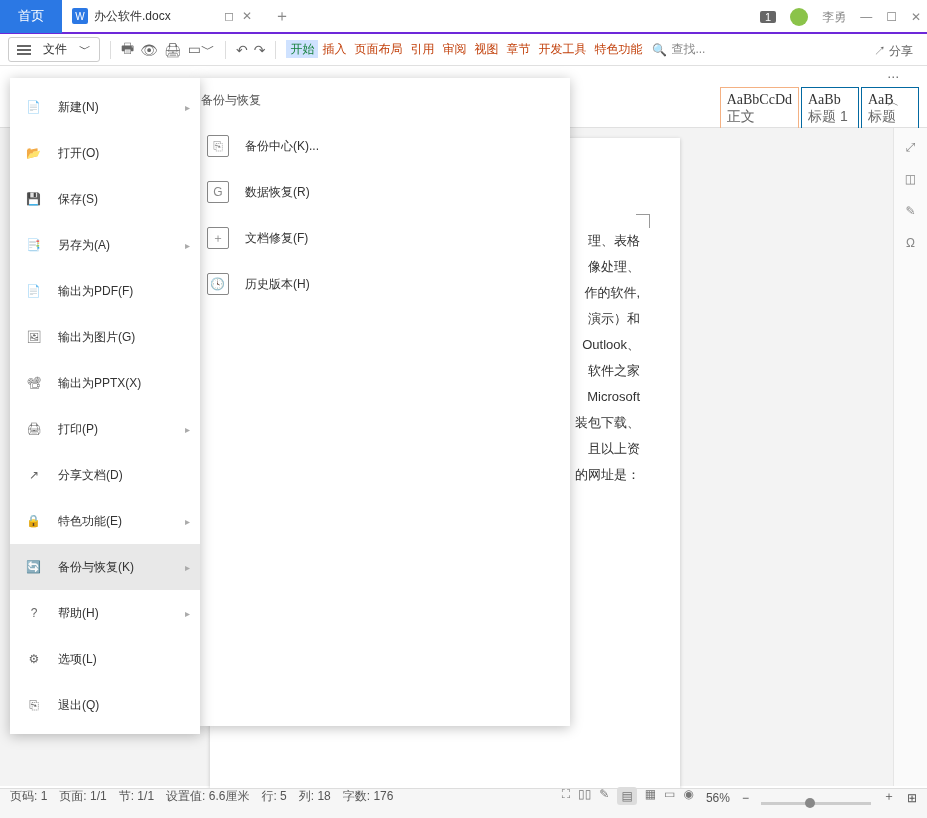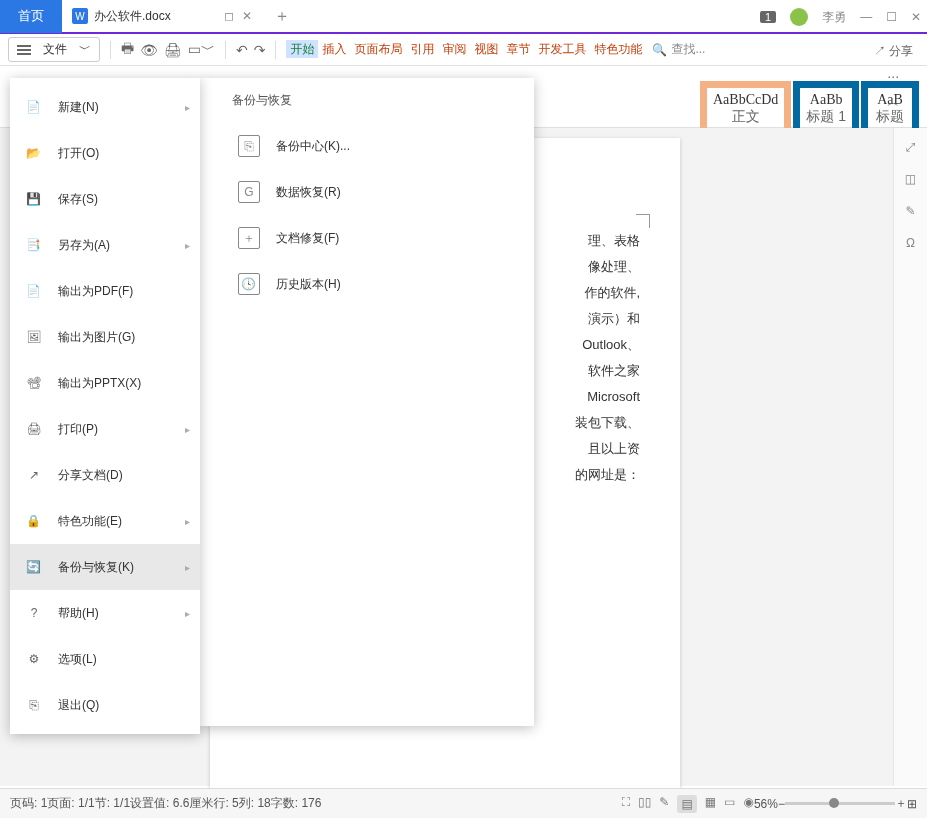--- a/index.html
+++ b/index.html
@@ -21,21 +21,21 @@
 .tb-icon { color: #666; font-size: 14px; }
 .sep { width: 1px; height: 18px; background: #ddd; margin: 0 4px; }
 .menutab { padding: 0 4px; font-size: 12px; color: #c2410c; }
 .menutab.active { color: #15803d; background: #cfe2ff; padding: 2px 4px; }
 .search { color: #888; display: flex; align-items: center; gap: 4px; }
 .right-tools { margin-left: auto; display: flex; align-items: center; gap: 10px; color: #666; flex-direction: column; }
 
 .ribbon { height: 62px; border-bottom: 1px solid #e0e0e0; display: flex; align-items: center; padding: 4px 8px; gap: 6px; }
 .rib-icon { width: 22px; height: 22px; border: 1px solid transparent; display: flex; align-items: center; justify-content: center; color: #555; }
 .styles { margin-left: auto; display: flex; gap: 2px; }
-.style-box { border: 7px solid #0369a1; padding: 4px 6px; text-align: center; min-width: 58px; margin-top: 25px; }
+.style-box { border: 1px solid #0369a1; padding: 4px 6px; text-align: left; min-width: 58px; margin-top: 25px; }
 .style-box .prev { font-size: 14px; font-family: serif; }
 .style-box .lbl { font-size: 14px; color: #666; }
 .style-box.active { border-color: #f4b183; }
 
 .workspace { position: relative; height: 658px; background: #f3f3f3; }
 .page { position: absolute; left: 210px; top: 10px; width: 470px; height: 740px; background: #fff; box-shadow: 0 1px 4px rgba(0,0,0,.2); padding: 90px 40px; font-size: 13px; line-height: 2; }
 .page p { text-align: right; white-space: nowrap; }
 .corner { position: absolute; width: 14px; height: 14px; }
 .corner.tl { top: 76px; left: 30px; border-left: 1px solid #999; border-top: 1px solid #999; }
 .corner.tr { top: 76px; right: 30px; border-right: 1px solid #999; border-top: 1px solid #999; }
@@ -43,27 +43,27 @@
 .side-rail { position: absolute; right: 0; top: 0; width: 34px; height: 100%; background: #fafafa; border-left: 1px solid #e5e5e5; display: flex; flex-direction: column; align-items: center; gap: 18px; padding-top: 12px; color: #888; }
 
 
 .file-menu { position: absolute; left: 10px; top: 78px; width: 190px; background: #fff; box-shadow: 0 2px 12px rgba(0,0,0,.25); z-index: 20; padding: 6px 0; }
 .fm-item { display: flex; align-items: center; padding: 0 14px; height: 46px; gap: 14px; position: relative; }
 .fm-item:hover, .fm-item.active { background: #e8e8e8; }
 .fm-icon { width: 20px; height: 20px; color: #666; display: flex; align-items: center; justify-content: center; }
 .fm-arrow { position: absolute; right: 10px; color: #aaa; font-size: 10px; }
 
 
-.sub-menu { position: absolute; left: 200px; top: 78px; width: 334px; height: 648px; background: #fff; box-shadow: 0 2px 12px rgba(0,0,0,.25); z-index: 19; padding: 14px 32px; }
+.sub-menu { position: absolute; left: 200px; top: 78px; width: 370px; height: 648px; background: #fff; box-shadow: 0 2px 12px rgba(0,0,0,.25); z-index: 19; padding: 14px 1px; }
 .sub-title { font-size: 12px; color: #555; margin-bottom: 14px; }
 .sub-item { display: flex; align-items: center; gap: 16px; height: 46px; padding: 0 6px; }
 .sub-icon { width: 22px; height: 22px; border: 1.5px solid #888; border-radius: 2px; display:flex; align-items:center; justify-content:center; color:#888; font-size:12px;}
 
 
-.status { position: absolute; bottom: 0; left: 0; right: 0; height: 30px; background: #f6f6f6; border-top: 1px solid #ddd; display: flex; align-items: center; padding: 4px 10px; font-size: 12px; color: #555; }
+.status { position: absolute; bottom: 0; left: 0; right: 0; height: 30px; background: #f6f6f6; border-top: 1px solid #ddd; display: flex; align-items: flex-end; padding: 13px 10px; gap: 12px; font-size: 12px; color: #555; }
 .status .spacer { flex: 1; }
 .view-icons { display: flex; gap: 8px; color: #777; }
 .view-icons span.active { background: #ddd; padding: 2px 4px; border-radius: 3px; }
 .zoom-slider { width: 110px; height: 3px; background: #ccc; position: relative; }
 .zoom-slider::after { content:""; position:absolute; left: 40%; top:-4px; width:10px; height:10px; background:#888; border-radius:50%; }
 </style>
 </head>
 <body>
 
 <div class="titlebar">

